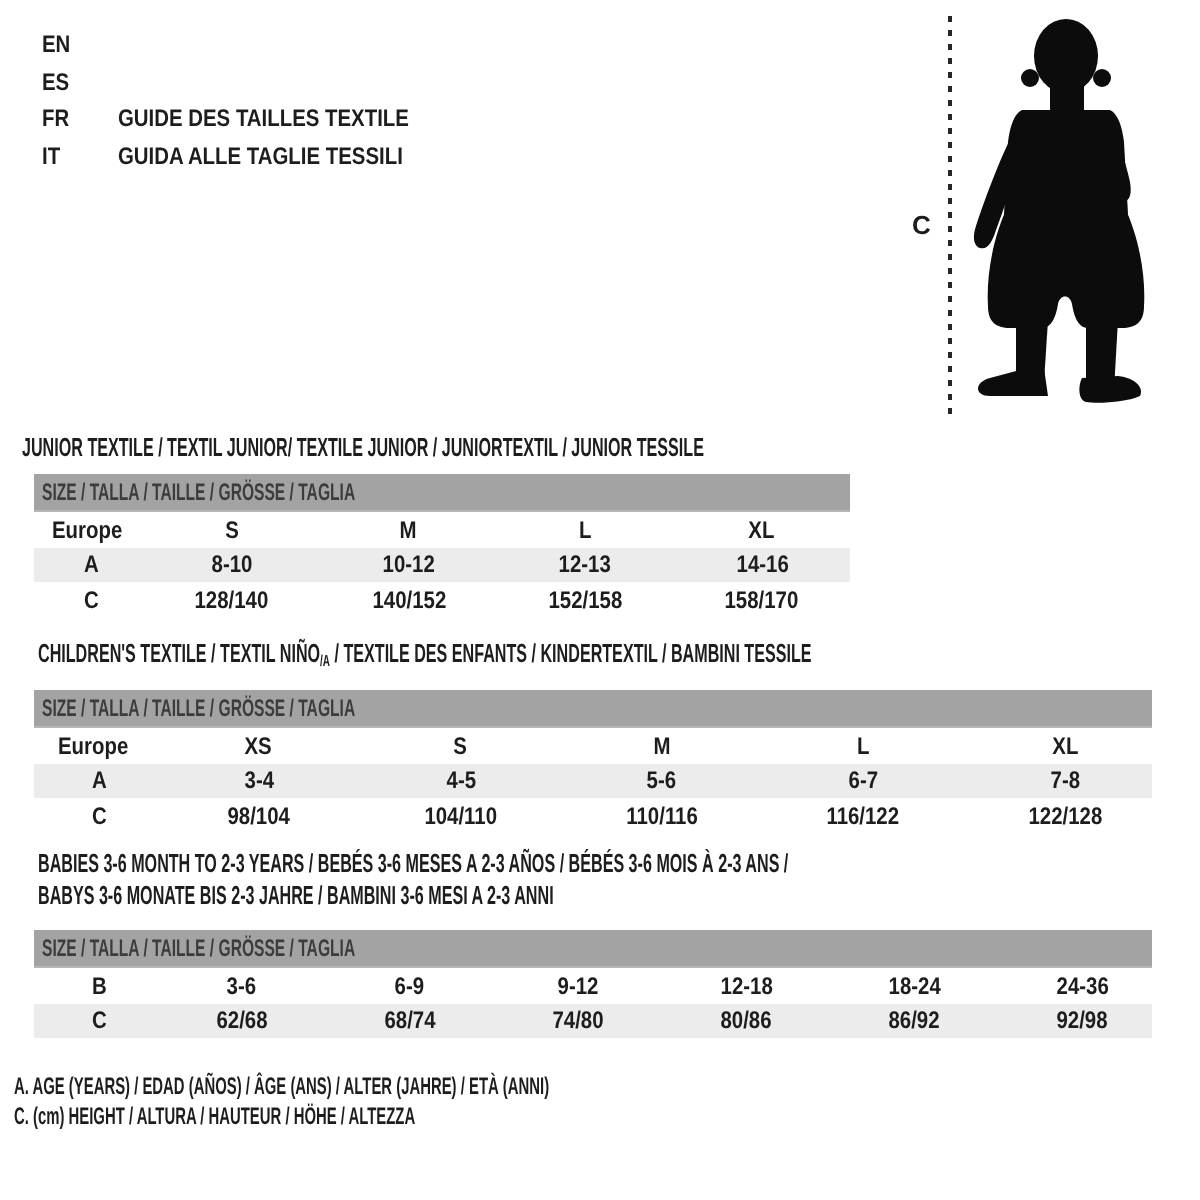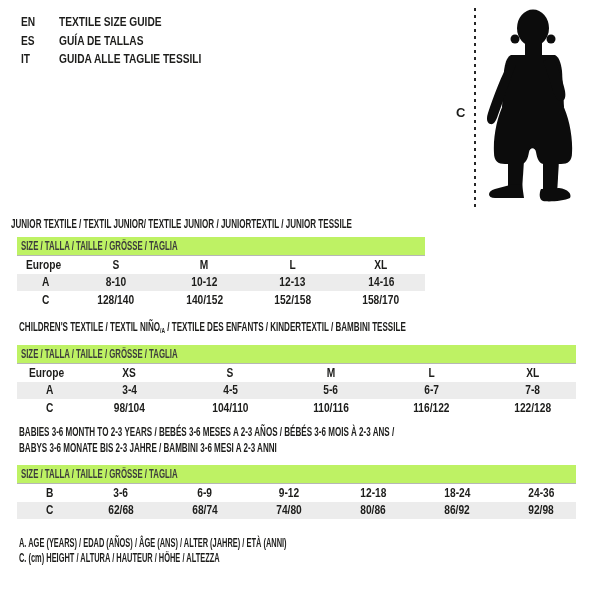--- a/index.html
+++ b/index.html
@@ -32,46 +32,48 @@
   #babies-title{left:19px;top:424px;line-height:15.5px;}
   .section-title .cond{--sx:0.62;}
   .size-sub{font-size:8px;vertical-align:-2px;}
 
   
   table.size-table{position:absolute;border-collapse:collapse;table-layout:fixed;font-size:12px;}
   #junior-table{left:17px;top:237px;width:408px;}
   #children-table{left:17px;top:345px;width:566px;}
   #babies-table{left:17px;top:465px;width:566px;}
   th.bar{
-    background:#bef264;color:#3c3c3c;text-align:left;font-weight:bold;
+    background:#a3a3a3;color:#3c3c3c;text-align:left;font-weight:bold;
     height:18px;padding:0 0 0 4px;font-size:12px;border-bottom:1px solid #b6b7b5;
   }
   th.bar .cond{--sx:0.65;}
   td{height:17.5px;padding:0;text-align:center;font-weight:bold;}
   td .cond{--sx:0.85;}
   td.first{text-align:center;padding-left:4px;}
   tr.alt{background:#ececec;}
 
   
-  .footnotes{position:absolute;left:19px;top:536px;font-size:12px;line-height:15.3px;}
+  .footnotes{position:absolute;left:7px;top:536px;font-size:12px;line-height:15.3px;}
   .footnotes .cond{--sx:0.62;}
 </style>
 </head>
 <body>
 
 <div class="page">
 
   <div class="lang-list">
     <div class="lang-row">
       <span class="lang-code"><span class="cond">EN</span></span>
-      <span><span class="cond">TEXTILE SIZE GUIDE</span></span>
     </div>
     <div class="lang-row">
       <span class="lang-code"><span class="cond">ES</span></span>
-      <span><span class="cond">GUÍA DE TALLAS</span></span>
+    </div>
+    <div class="lang-row">
+      <span class="lang-code"><span class="cond">FR</span></span>
+      <span><span class="cond">GUIDE DES TAILLES TEXTILE</span></span>
     </div>
     <div class="lang-row">
       <span class="lang-code"><span class="cond">IT</span></span>
       <span><span class="cond">GUIDA ALLE TAGLIE TESSILI</span></span>
     </div>
   </div>
 
   <div class="measure-line"></div>
   <div class="figure-label">C</div>
   <svg class="baby-svg" width="106" height="202" viewBox="0 0 106 202" fill="#0c0c0c" xmlns="http://www.w3.org/2000/svg">

